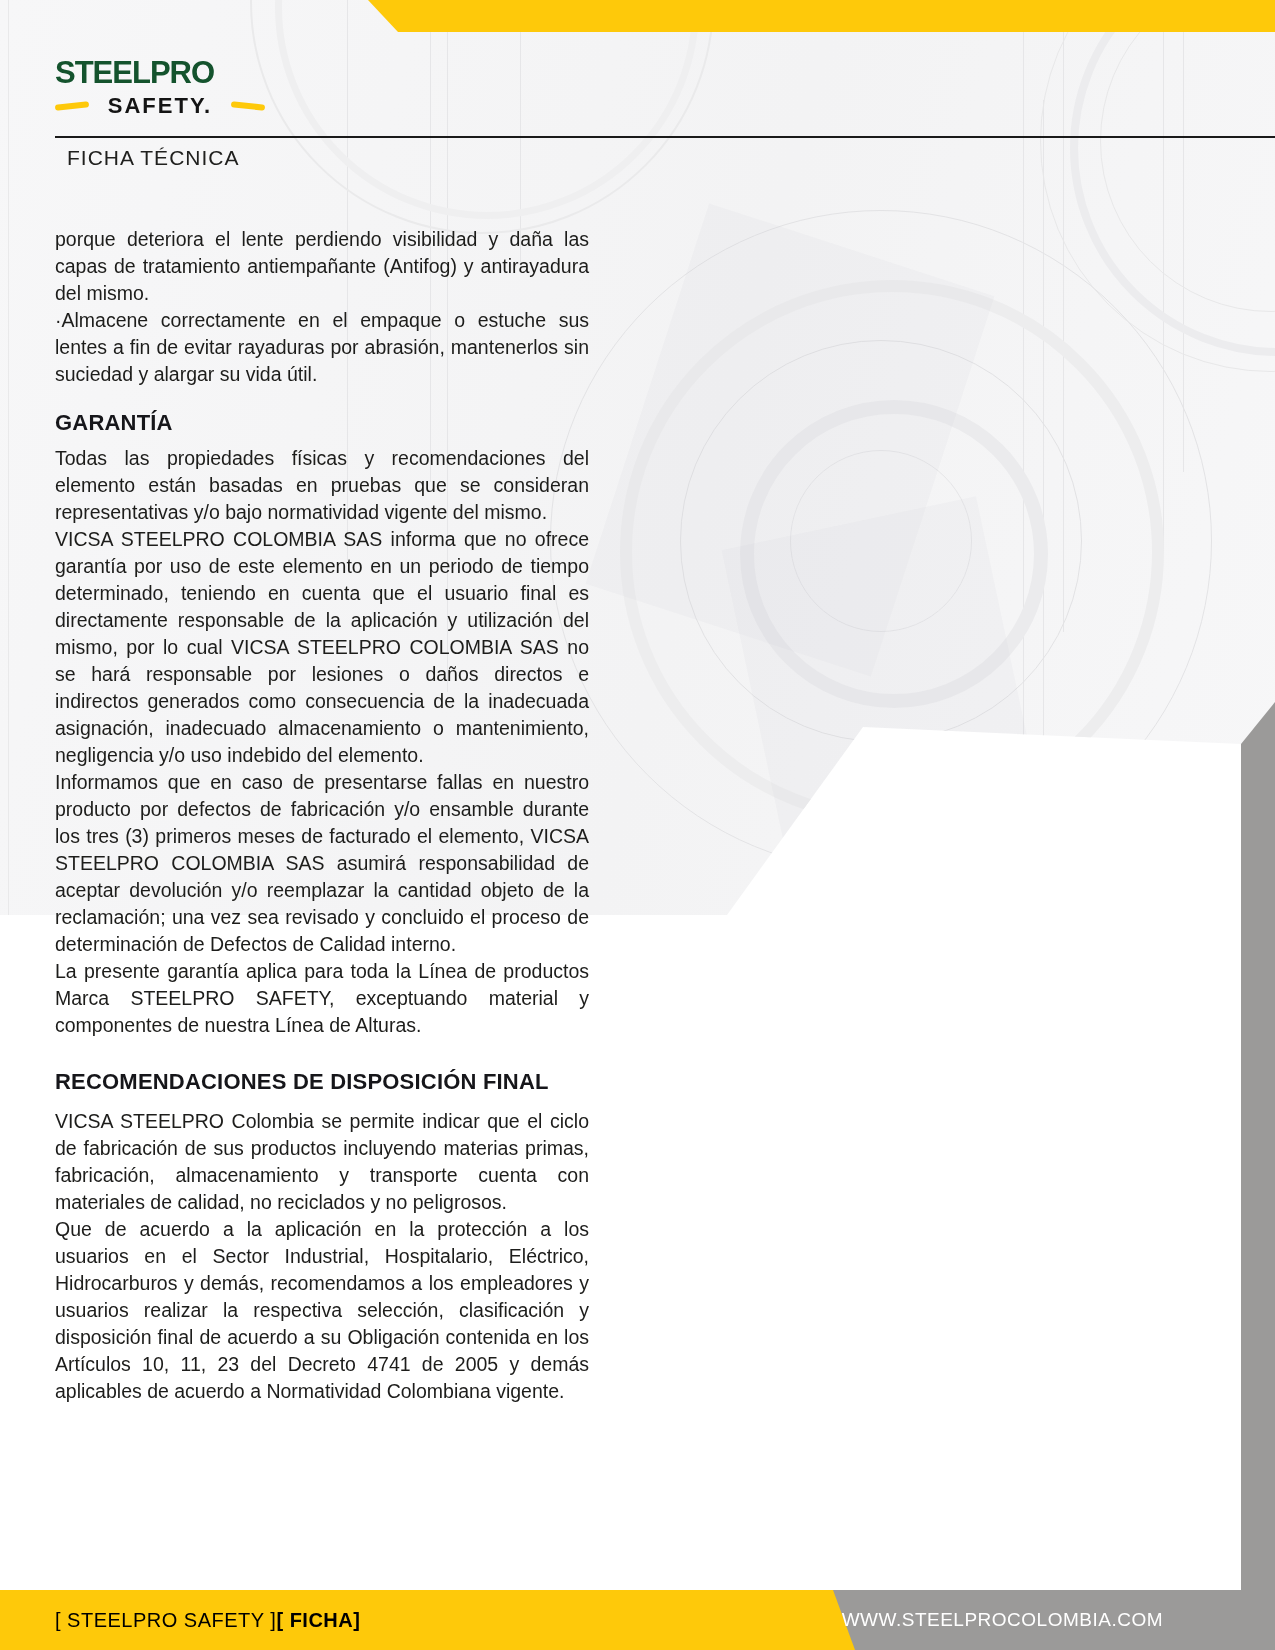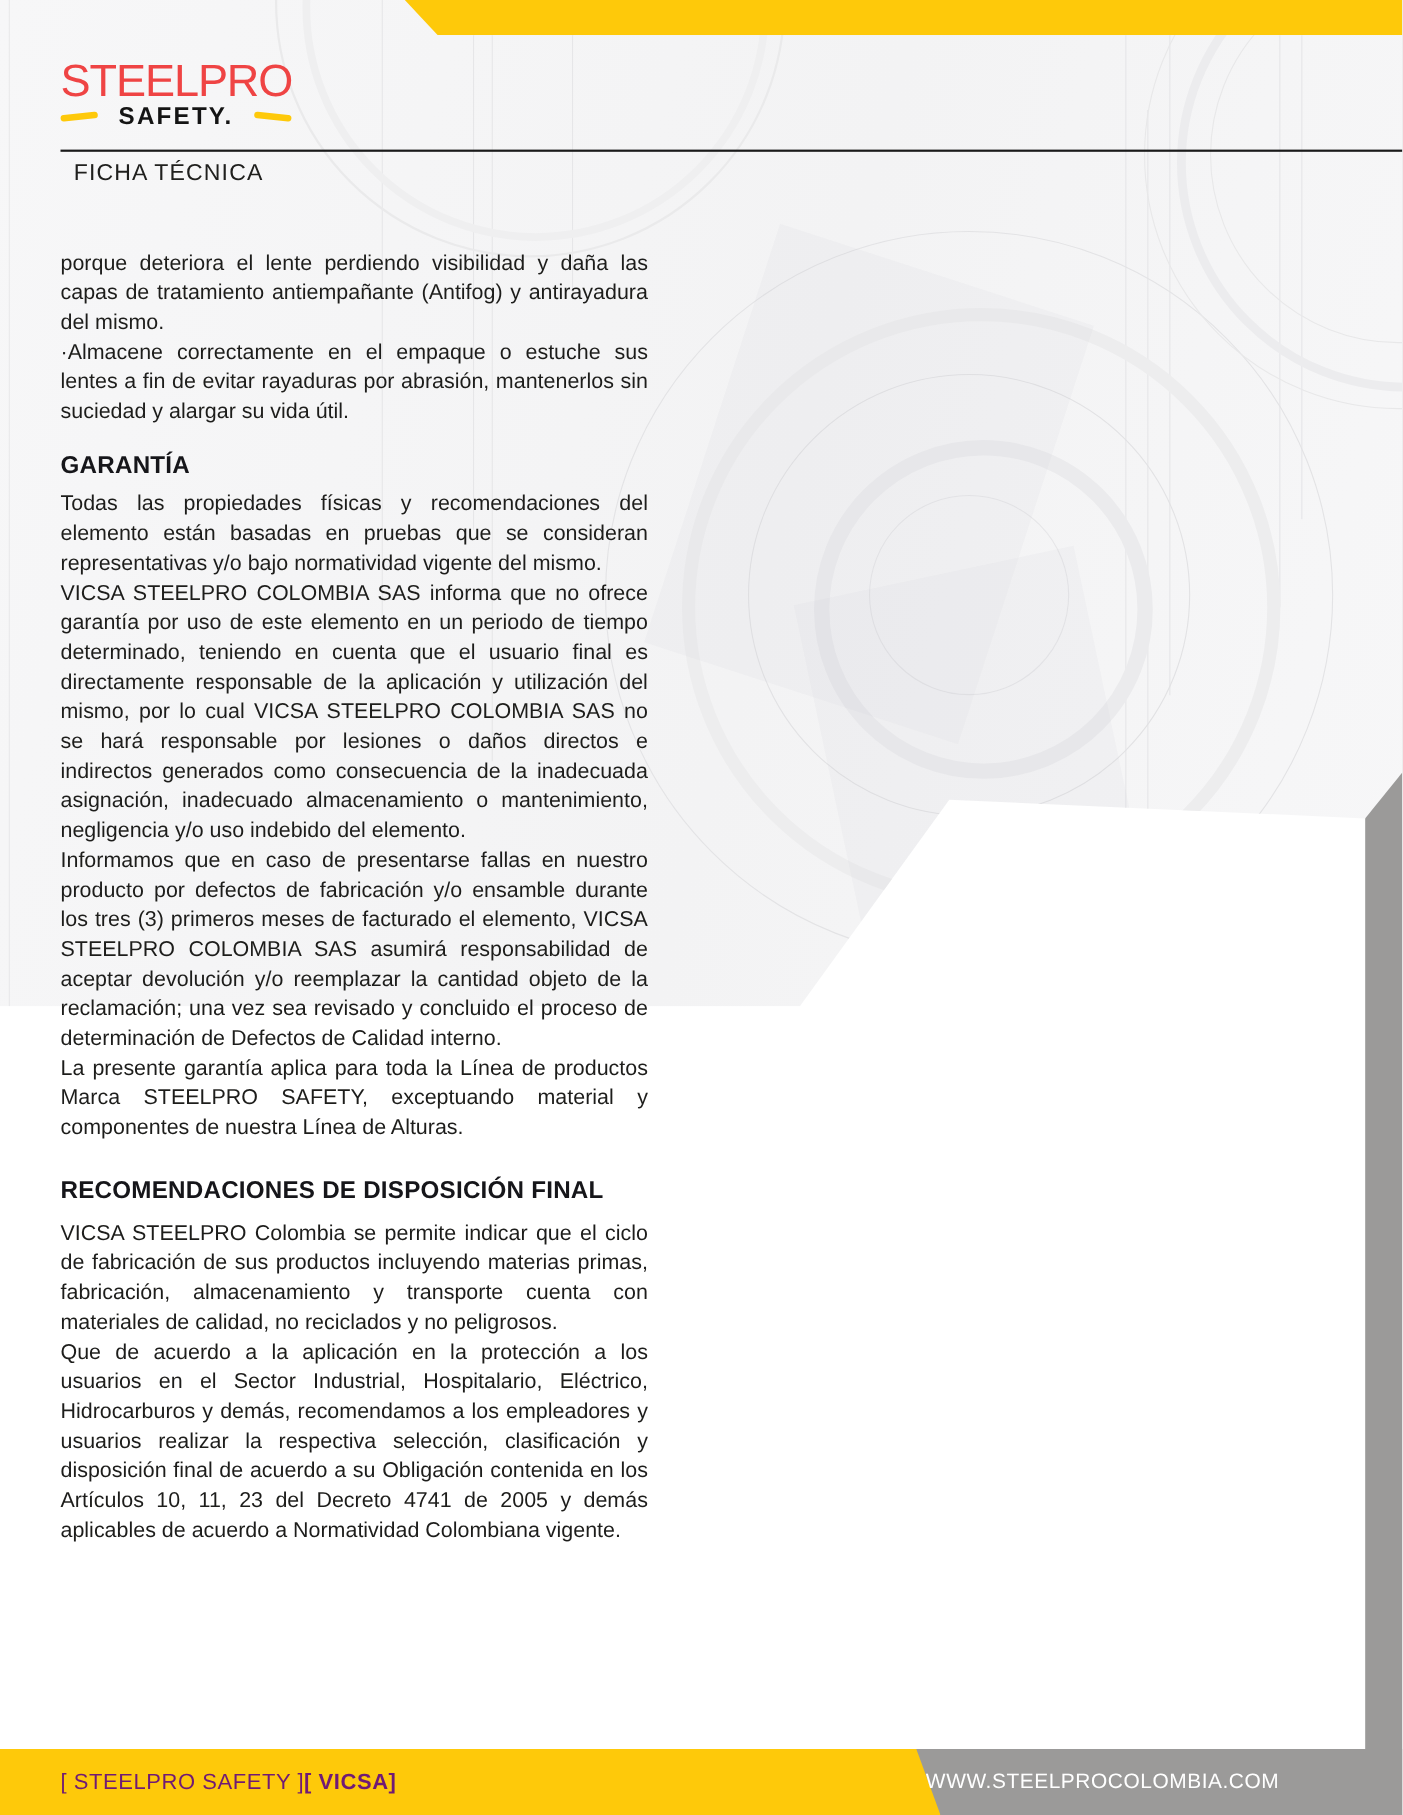--- a/index.html
+++ b/index.html
@@ -27,21 +27,21 @@
     clip-path:polygon(368px 0,1275px 0,1275px 32px,398px 32px);
   }
   
   #graystrip{
     position:absolute;top:0;left:0;width:1275px;height:1650px;
     clip-path:polygon(1275px 702px,1275px 1650px,1241px 1650px,1241px 744px);
   }
   
   #logo{position:absolute;left:55px;top:52px;width:210px;}
   #logo .brand-top{
-    font-size:41px;font-weight:400;letter-spacing:-1px;color:#ef4444;
+    font-size:31px;font-weight:700;letter-spacing:-1px;color:#14532d;
     line-height:42px;white-space:nowrap;
   }
   #logo .brand-row{display:flex;align-items:center;justify-content:space-between;margin-top:1px;}
   #logo .brand-bottom{
     font-size:22px;font-weight:800;letter-spacing:2px;color:#141414;
     line-height:22px;white-space:nowrap;padding:0 4px;
   }
   .dash{height:6px;width:34px;border-radius:3px;}
   .dash.left{transform:rotate(-6deg);}
   .dash.right{transform:rotate(6deg);}
@@ -62,21 +62,21 @@
   }
   #textcol h2.second{margin-top:30px;margin-bottom:13px;}
   
   #footer{position:absolute;left:0;bottom:0;width:1275px;height:60px;}
   #footer .foot-yellow{
     position:absolute;inset:0;
     clip-path:polygon(0 0,833px 0,855px 60px,0 60px);
   }
   #footer .foot-left{
     position:absolute;left:55px;top:0;height:60px;display:flex;align-items:center;
-    font-size:20px;color:#701a75;letter-spacing:0.5px;white-space:nowrap;
+    font-size:20px;color:#000000;letter-spacing:0.5px;white-space:nowrap;
   }
   #footer .foot-left b{font-weight:800;}
   #footer .foot-right{
     position:absolute;right:112px;top:0;height:60px;display:flex;align-items:center;
     font-size:19px;color:#ffffff;letter-spacing:0.5px;white-space:nowrap;margin-left:20px;
   }
 </style>
 </head>
 <body>
 
@@ -139,18 +139,18 @@
 
     <h2 class="second">RECOMENDACIONES DE DISPOSICIÓN FINAL</h2>
     <p>VICSA STEELPRO Colombia se permite indicar que el ciclo de fabricación de sus productos incluyendo materias primas, fabricación, almacenamiento y transporte cuenta con materiales de calidad, no reciclados y no peligrosos.</p>
     <p>Que de acuerdo a la aplicación en la protección a los usuarios en el Sector Industrial, Hospitalario, Eléctrico, Hidrocarburos y demás, recomendamos a los empleadores y usuarios realizar la respectiva selección, clasificación y disposición final de acuerdo a su Obligación contenida en los Artículos 10, 11, 23 del Decreto 4741 de 2005 y demás aplicables de acuerdo a Normatividad Colombiana vigente.</p>
   </div>
 
   <div id="footer" style="background: rgb(155, 154, 153);">
     <div class="foot-yellow" style="background: rgb(254, 201, 10);"></div>
     <div class="foot-left">
       <span>[ STEELPRO SAFETY ]</span>
-        <b>[ VICSA]</b>
+        <b>[ FICHA]</b>
     </div>
     <div class="foot-right">WWW.STEELPROCOLOMBIA.COM</div>
   </div>
 
 </div>
 
 </body></html>

